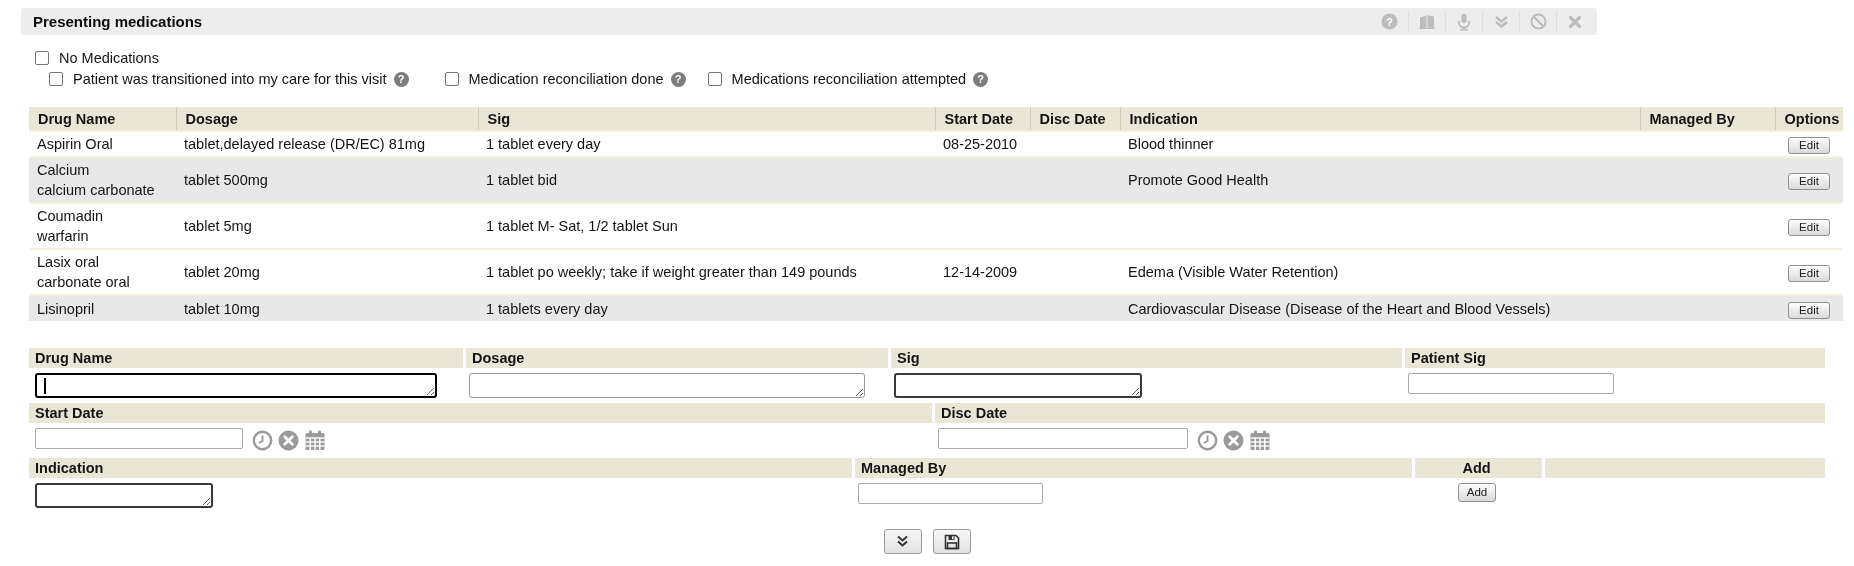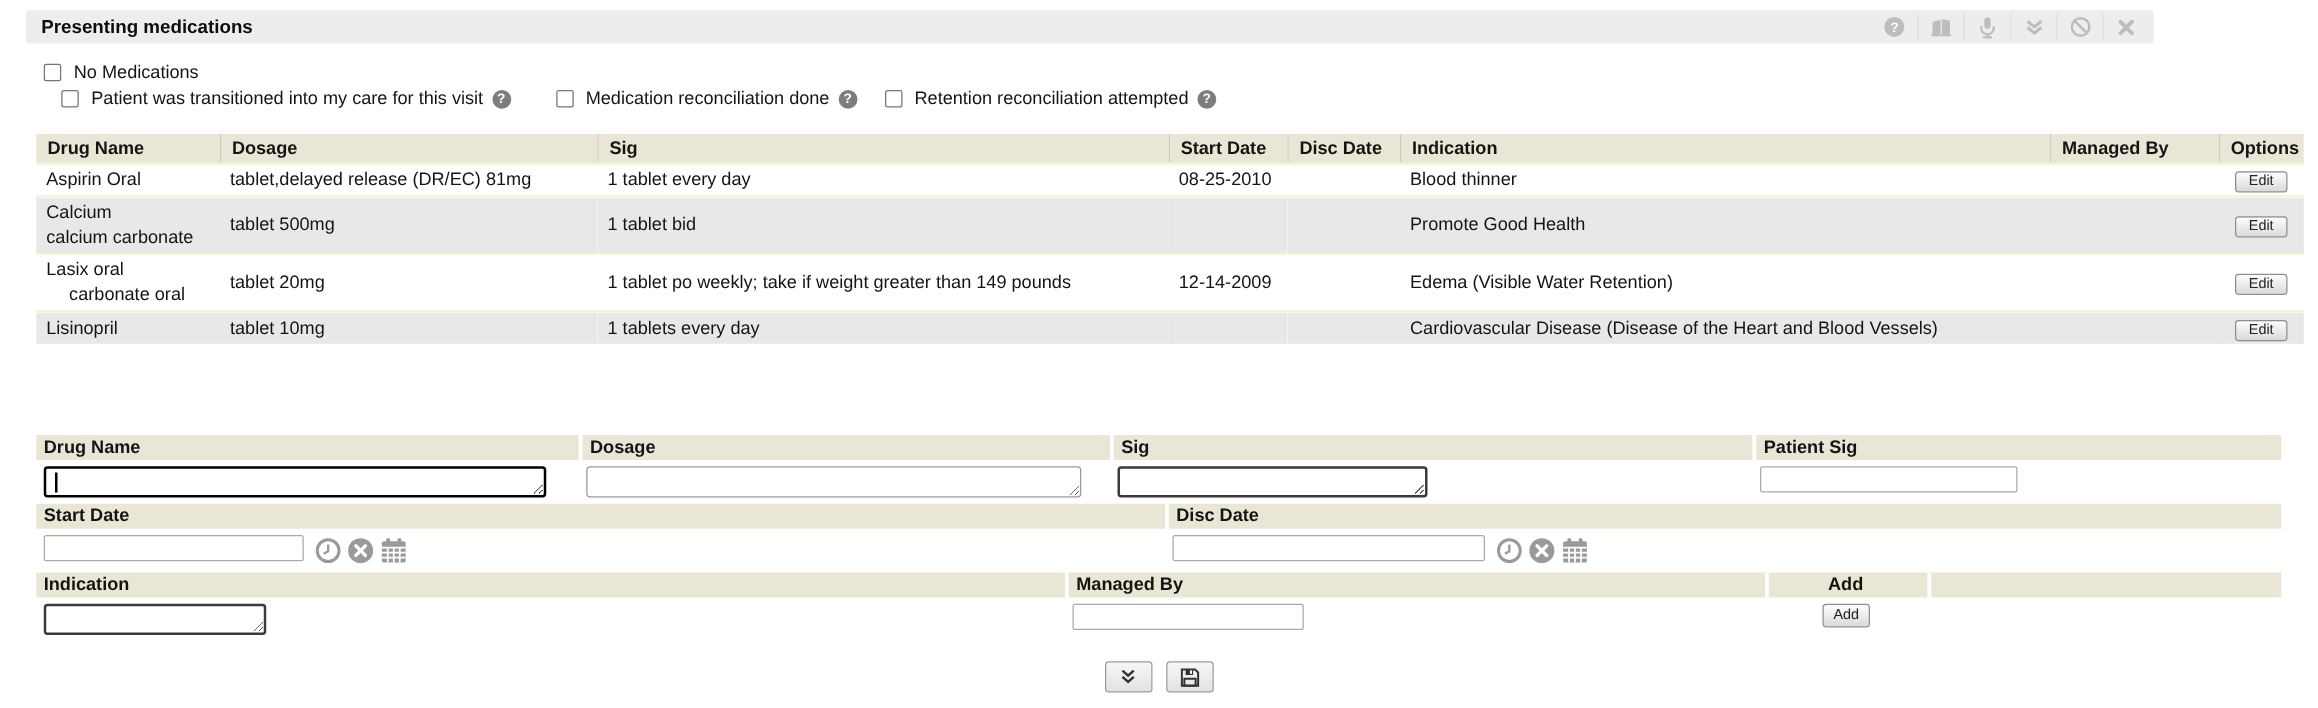--- a/index.html
+++ b/index.html
@@ -1,21 +1,21 @@
 <!DOCTYPE html>
 <html><head>
 <meta charset="utf-8">
 <style>
   * { box-sizing: border-box; margin: 0; padding: 0; }
   html,body { width:1854px; height:566px; background:#fff; overflow:hidden;
     font-family:"Liberation Sans", sans-serif; color:#141414; }
   body { position:relative; }
 
   
-  .titlebar { position:absolute; left:21px; top:8px; width:1702px; height:27px;
+  .titlebar { position:absolute; left:21px; top:8px; width:1576px; height:27px;
     background:#ededed; border-radius:3px; }
   .titlebar .title { position:absolute; left:12px; top:0; line-height:27px;
     font-weight:bold; font-size:15px; color:#0d0d0d; }
   .tb-icons { position:absolute; right:4px; top:3px; height:21px; display:flex; align-items:center; }
   .tb-btn { width:37px; height:21px; display:flex; align-items:center; justify-content:center;
     border-left:1px solid #dedede; cursor:pointer; }
   .tb-btn:first-child { border-left:none; }
   .tb-btn svg { display:block; }
 
   
@@ -36,21 +36,21 @@
   table.meds th { background:#eae6d6; text-align:left; font-weight:bold;
     padding:3px 4px 3px 9px; height:24px; border-left:1px solid #cfccbc;
     white-space:nowrap; overflow:hidden; }
   table.meds th:first-child { border-left:none; }
   table.meds td { padding:2px 8px; vertical-align:middle; line-height:20px;
     border-top:2px solid #f4f1dc; white-space:nowrap; overflow:hidden; }
   table.meds tr.stripe td { background:#e8e8e8; }
   table.meds tr.h1 td { height:26px; }
   table.meds tr.h2 td { height:44px; }
   .it { }
-  .generic { display:block; text-align:right; padding-right:20px; }
+  .generic { display:block; padding-right:20px; }
   td.opt { text-align:center; padding:2px 0; }
   .btn-edit { font-size:11.5px; font-family:inherit; padding:1px 10px 2px; color:#222;
     border:1px solid #8f8f8f; border-radius:3px; background:linear-gradient(#fdfdfd,#dadada);
     cursor:pointer; }
 
   
   table.ftable { position:absolute; left:29px; width:1796px; border-collapse:separate;
     border-spacing:0; table-layout:fixed; font-size:14.5px; }
   .fA { top:348px; } .fB { top:403px; } .fC { top:458px; }
   table.ftable th { background:#eae6d6; text-align:left; font-weight:bold; height:20px;
@@ -144,21 +144,21 @@
 <div class="chkrow chkrow2">
   <span class="cbox"></span>
   <span class="clabel">Patient was transitioned into my care for this visit</span>
   <span class="help">?</span>
 
   <span class="cbox gap36"></span>
   <span class="clabel">Medication reconciliation done</span>
   <span class="help">?</span>
 
   <span class="cbox gap22"></span>
-  <span class="clabel">Retention reconciliation attempted</span>
+  <span class="clabel">Medications reconciliation attempted</span>
   <span class="help">?</span>
 </div>
 
 <table class="meds">
   <colgroup>
     <col style="width:147px">
       <col style="width:302px">
       <col style="width:457px">
       <col style="width:95px">
     <col style="width:90px">
@@ -193,20 +193,30 @@
       <td><span class="it">Calcium</span><span class="generic">calcium carbonate</span></td>
       <td>tablet 500mg</td>
       <td>1 tablet bid</td>
       <td></td>
       <td></td>
       <td>Promote Good Health</td>
       <td></td>
       <td class="opt"><button class="btn-edit">Edit</button></td>
     </tr>
     <tr class="h2">
+      <td><span class="it">Coumadin</span><span class="generic">warfarin</span></td>
+      <td>tablet 5mg</td>
+      <td>1 tablet M- Sat, 1/2 tablet Sun</td>
+      <td></td>
+      <td></td>
+      <td></td>
+      <td></td>
+      <td class="opt"><button class="btn-edit">Edit</button></td>
+    </tr>
+    <tr class="h2">
       <td><span class="it">Lasix oral</span><span class="generic">carbonate oral</span></td>
       <td>tablet 20mg</td>
       <td>1 tablet po weekly; take if weight greater than 149 pounds</td>
       <td>12-14-2009</td>
       <td></td>
       <td>Edema (Visible Water Retention)</td>
       <td></td>
       <td class="opt"><button class="btn-edit">Edit</button></td>
     </tr>
     <tr class="h1 stripe">

